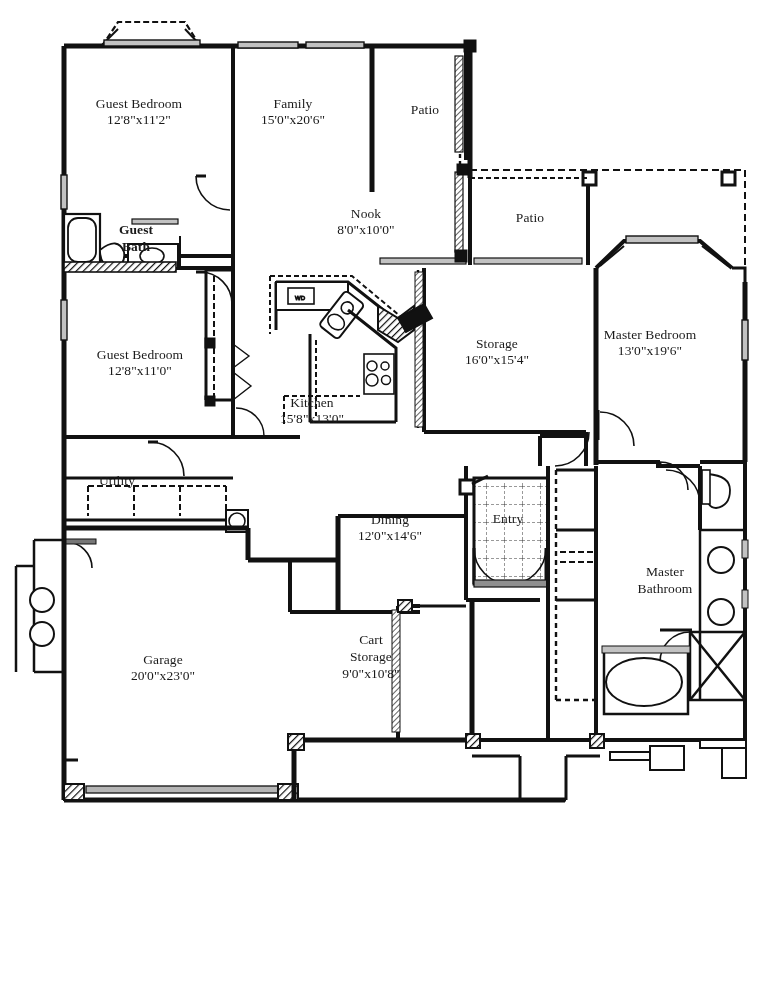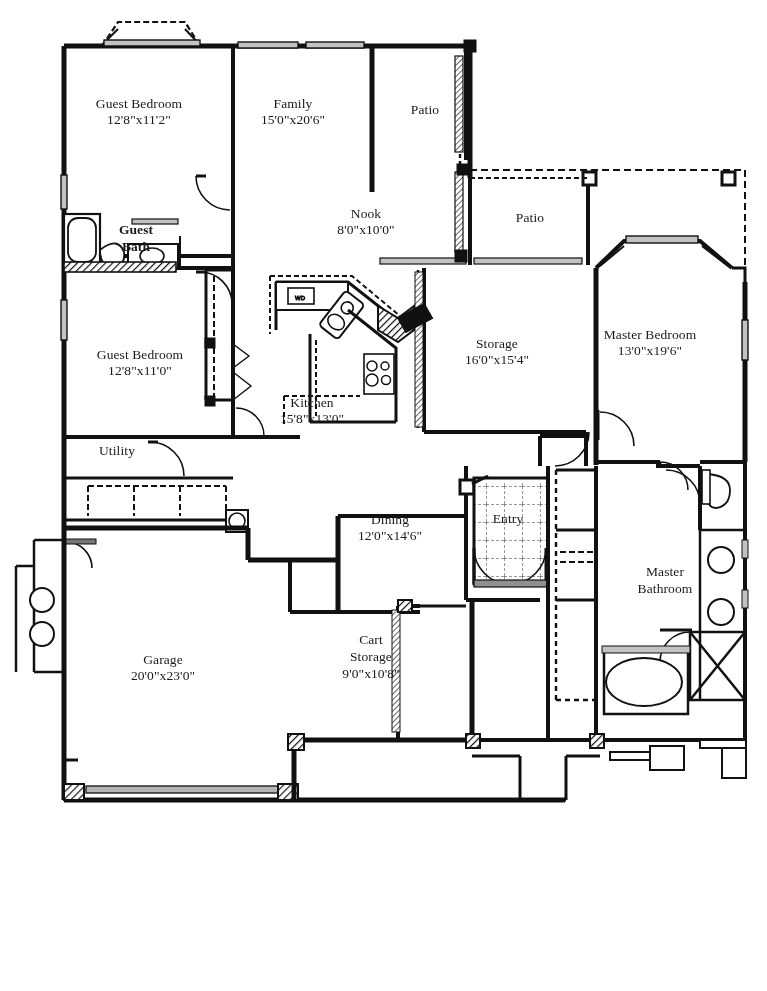--- a/index.html
+++ b/index.html
@@ -443,21 +443,21 @@
     <span class="dm">15'8"x13'0"</span>
   </div>
   <div class="lbl" style="left:497px;top:352px;">
     <span class="nm">Storage</span>
     <span class="dm">16'0"x15'4"</span>
   </div>
   <div class="lbl" style="left:140px;top:363px;">
     <span class="nm">Guest Bedroom</span>
     <span class="dm">12'8"x11'0"</span>
   </div>
-  <div class="lbl" style="left:117px;top:451px;">
+  <div class="lbl" style="left:117px;top:481px;">
     <span class="nm">Utility</span>
   </div>
   <div class="lbl" style="left:390px;top:528px;">
     <span class="nm">Dining</span>
     <span class="dm">12'0"x14'6"</span>
   </div>
   <div class="lbl" style="left:508px;top:519px;">
     <span class="nm">Entry</span>
   </div>
   <div class="lbl" style="left:665px;top:581px;">

